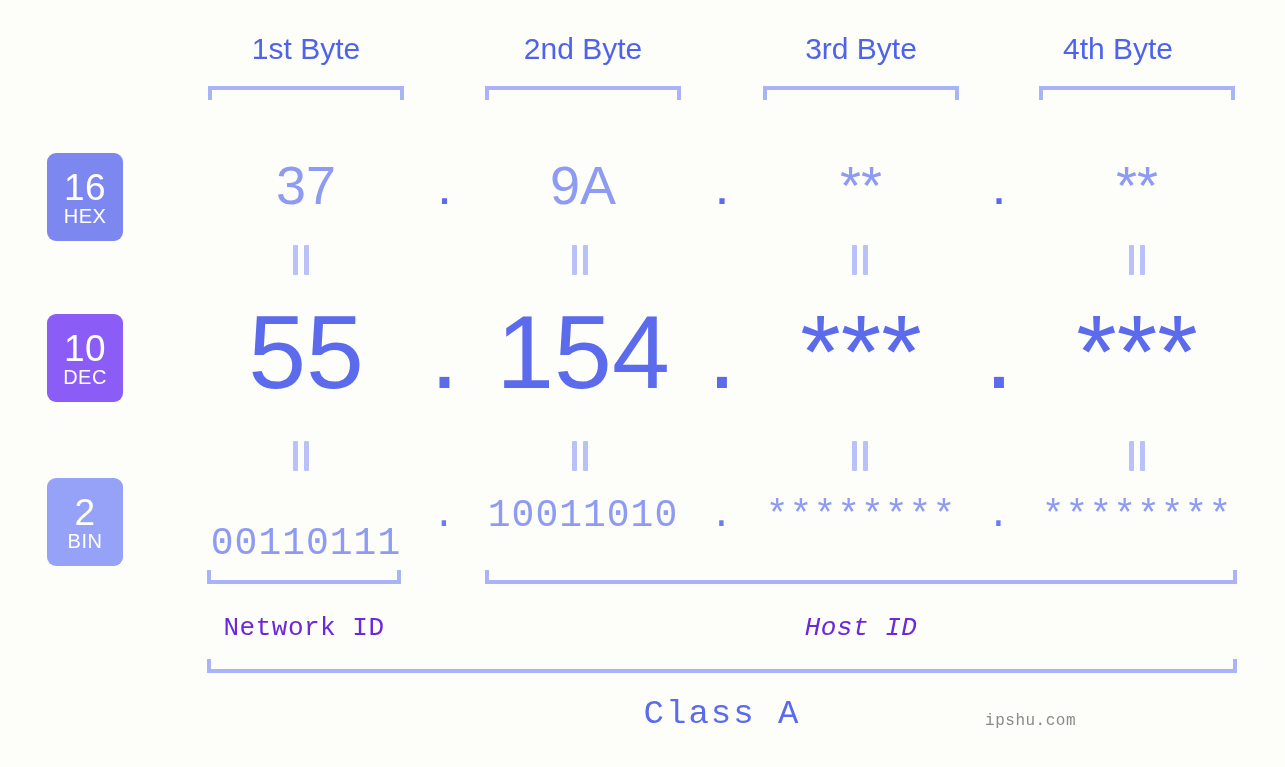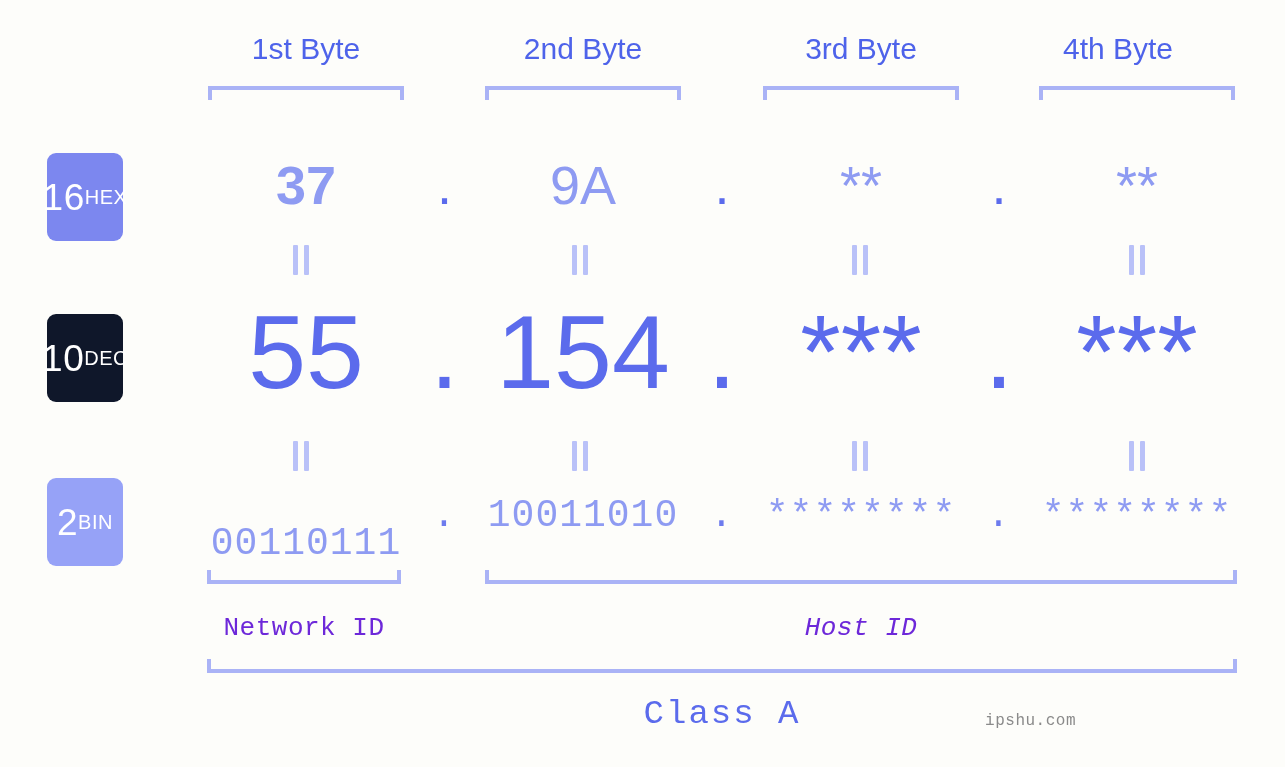--- a/index.html
+++ b/index.html
@@ -54,38 +54,38 @@
 
   
   .badge {
     position: absolute;
     left: 47px;
     width: 76px;
     height: 88px;
     border-radius: 9px;
     color: #ffffff;
     display: flex;
-    flex-direction: row;
+    flex-direction: column;
     align-items: center;
     justify-content: center;
     line-height: 1;
   }
   .badge .num {
     font-size: 37px;
     font-weight: 400;
     letter-spacing: 0.5px;
   }
   .badge .lbl {
     font-size: 20px;
     font-weight: 400;
     margin-top: 0;
     letter-spacing: 0.5px;
   }
   #badge-hex { top: 153px; background: #7c87ef; }
-  #badge-dec { top: 314px; background: #0f172a; }
+  #badge-dec { top: 314px; background: #8b5cf6; }
   #badge-bin { top: 478px; background: #96a2f7; }
 
   
   .val {
     position: absolute;
     text-align: center;
     white-space: nowrap;
     line-height: 1;
   }
 
@@ -198,21 +198,21 @@
   <div class="badge" id="badge-dec">
     <div class="num">10</div>
     <div class="lbl">DEC</div>
   </div>
   <div class="badge" id="badge-bin">
     <div class="num">2</div>
     <div class="lbl">BIN</div>
   </div>
 
   <div class="row-hex">
-    <div class="val" style="left:208px; width:196px;font-weight:bold;">37</div>
+    <div class="val" style="left:208px; width:196px;">37</div>
     <div class="val dotsep" style="left:404px; width:81px;">.</div>
     <div class="val" style="left:485px; width:196px;">9A</div>
     <div class="val dotsep" style="left:681px; width:82px;">.</div>
     <div class="val" style="left:763px; width:196px;">**</div>
     <div class="val dotsep" style="left:959px; width:80px;">.</div>
     <div class="val" style="left:1039px; width:196px;">**</div>
   </div>
 
   <div class="eq" style="left:292px; top:245px;">
     <span></span>

